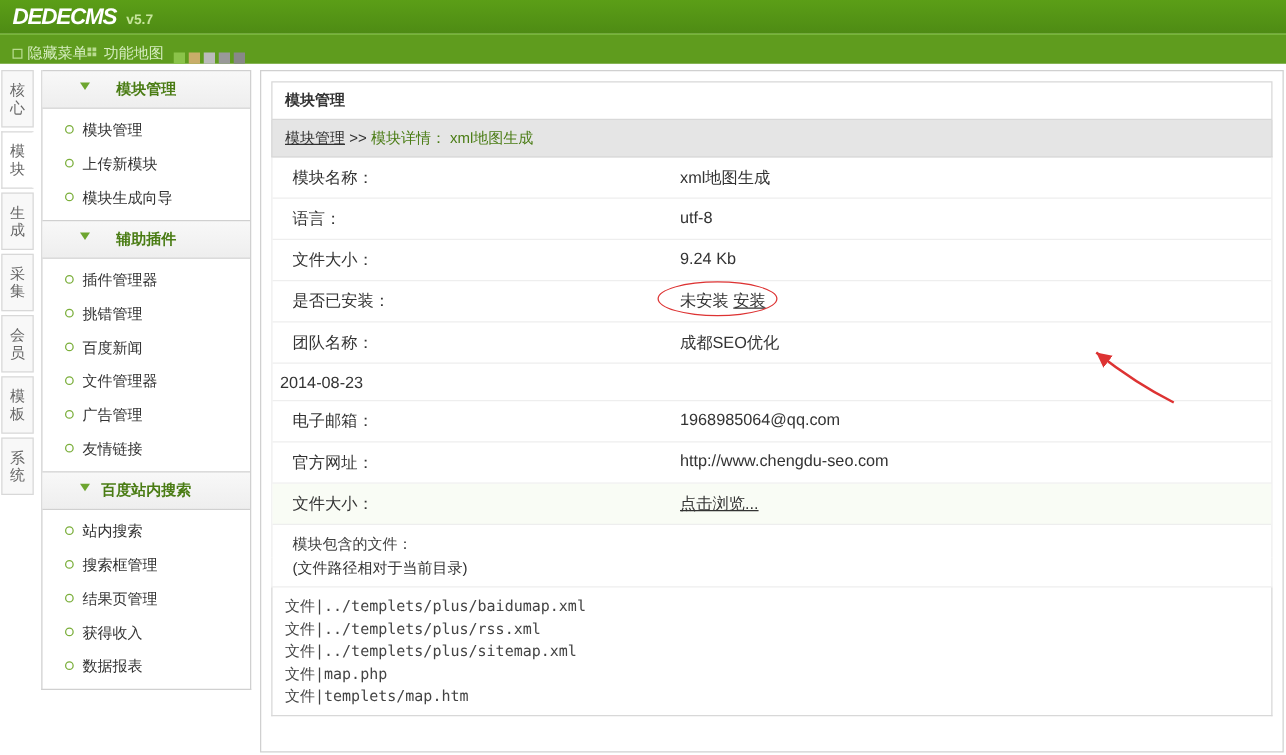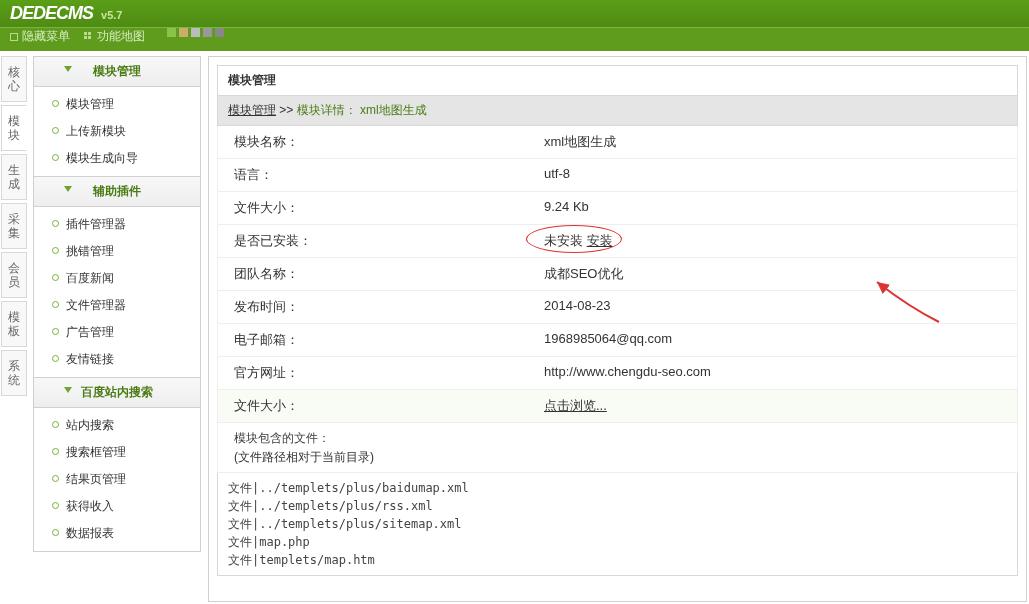--- a/index.html
+++ b/index.html
@@ -5,21 +5,21 @@
 * { margin:0; padding:0; box-sizing:border-box; }
 body { font-family:"Microsoft YaHei",Arial,sans-serif; font-size:12px; color:#333; background:#fff; width:1029px; height:604px; overflow:hidden; position:relative; }
 a { text-decoration:none; color:#333; }
 
 
 .header { height:27px; background:linear-gradient(#5b9e17,#4e8b14); display:flex; align-items:center; padding:0 10px; }
 .logo { color:#fff; font-weight:bold; font-style:italic; font-size:18px; letter-spacing:-1px; }
 .logo .v { color:#c7e59c; font-size:11px; font-style:normal; font-weight:bold; margin-left:4px; letter-spacing:0;text-align:center; }
 
 
-.menubar { height:24px; background:#5f9c1e; display:flex; align-items:flex-start; padding:0 10px; gap:14px; border-top:1px solid #77b63a; }
+.menubar { height:24px; background:#5f9c1e; display:flex; align-items:flex-end; padding:0 10px; border-top:1px solid #77b63a; }
 .menubar a { color:#d6edc0; font-size:12px; display:flex; align-items:center; gap:4px; }
 .menubar .sq { width:8px; height:8px; border:1px solid #b8db8e; display:inline-block; }
 .menubar .grid { width:9px; height:9px; display:inline-block; background:
    linear-gradient(#b8db8e,#b8db8e) 0 0/3px 3px no-repeat,
    linear-gradient(#b8db8e,#b8db8e) 4px 0/3px 3px no-repeat,
    linear-gradient(#b8db8e,#b8db8e) 0 4px/3px 3px no-repeat,
    linear-gradient(#b8db8e,#b8db8e) 4px 4px/3px 3px no-repeat; }
 .menubar .dots { display:flex; gap:3px; margin-left:8px; }
 .menubar .dots span { width:9px; height:9px; display:inline-block; }
 .d1{background:#8bc34a}.d2{background:#c9ad6a}.d3{background:#bbb}.d4{background:#999}.d5{background:#888}
@@ -159,21 +159,20 @@
       </div>
       <div class="row">
         <div class="k">是否已安装：</div>
         <div class="v"><span class="circle-wrap"><span>未安装 </span><a href="#">安装</a><span class="circle"></span></span></div>
       </div>
       <div class="row">
         <div class="k">团队名称：</div>
         <div class="v">成都SEO优化</div>
       </div>
       <div class="row">
-        <div class="k">发布时间：</div>
         <div class="v">2014-08-23</div>
       </div>
       <div class="row">
         <div class="k">电子邮箱：</div>
         <div class="v">1968985064@qq.com</div>
       </div>
       <div class="row">
         <div class="k">官方网址：</div>
         <div class="v">http://www.chengdu-seo.com</div>
       </div>

